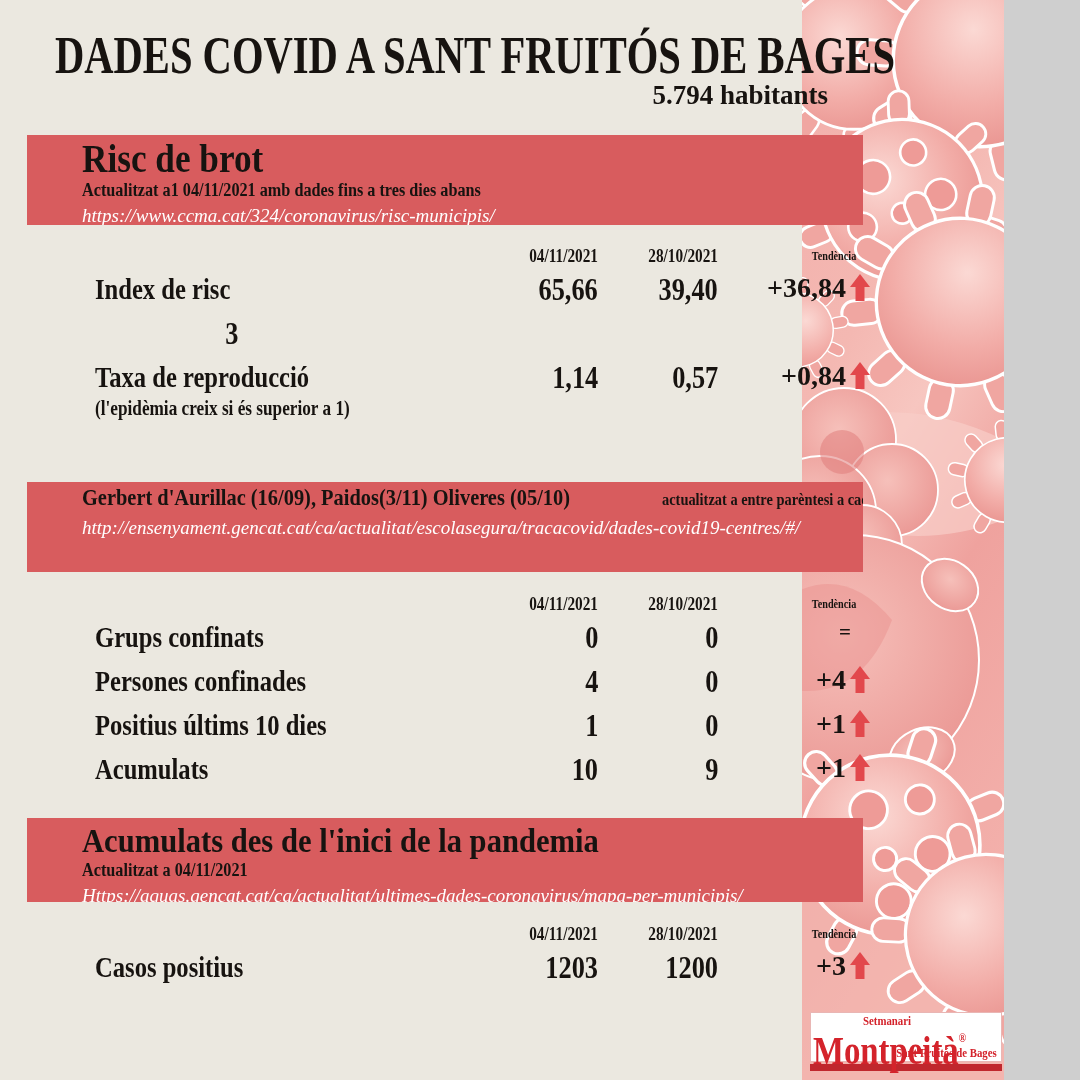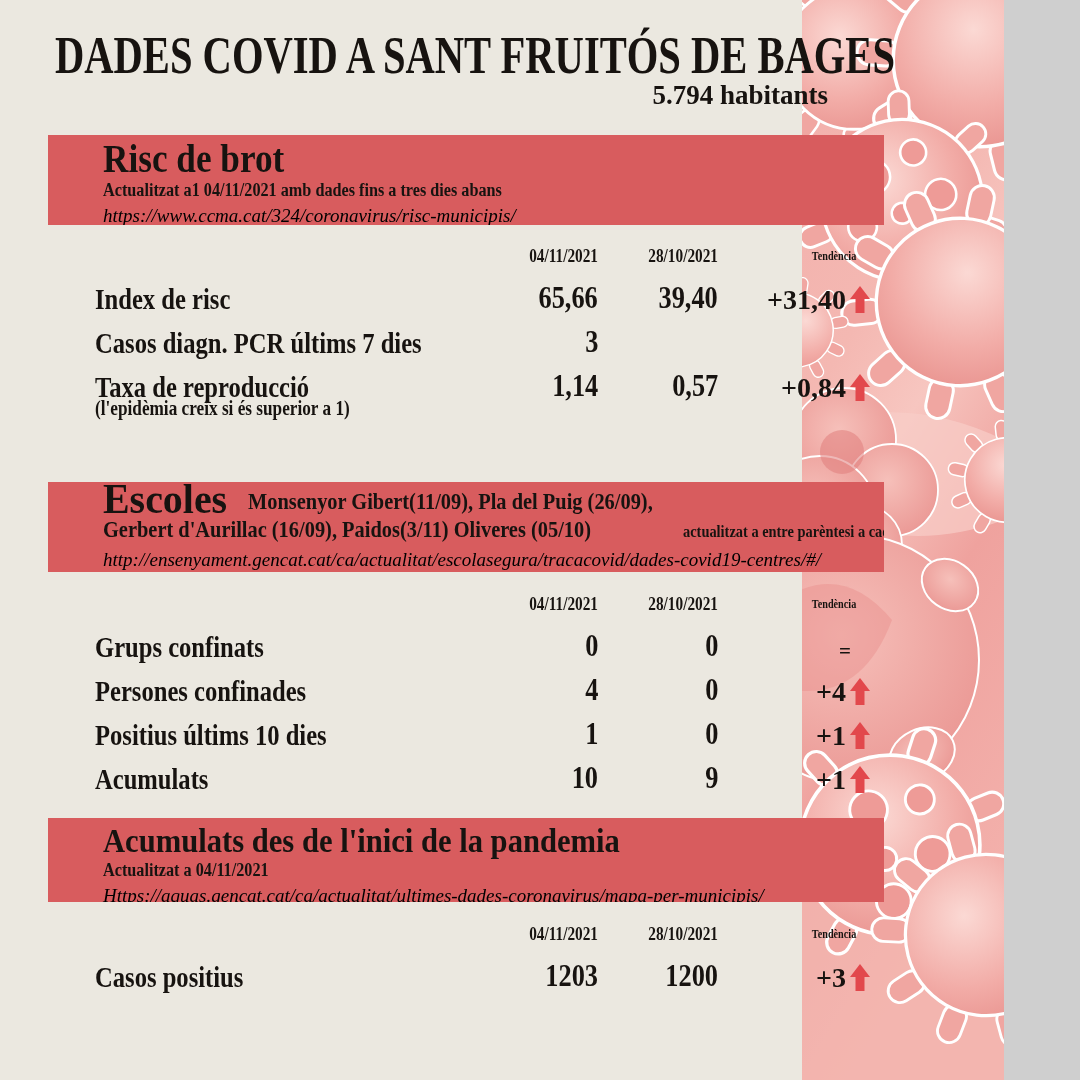--- a/index.html
+++ b/index.html
@@ -18,58 +18,58 @@
     font-size:52px; font-weight:bold; letter-spacing:0px;
     transform:scaleX(0.78); transform-origin:0 0; white-space:nowrap;
   }
   .population {
     position:absolute; left:40px; top:80px; width:788px;
     text-align:right; font-size:27px; font-weight:bold;
   }
 
   
   .banner {
-    position:absolute; left:48px; width:836px; background:#d85c5e;
+    position:absolute; left:27px; width:836px; background:#d85c5e;
     padding-left:55px; overflow:hidden;
   }
   .banner-risc { top:135px; height:90px; padding-top:3px; }
   .banner-escoles { top:482px; height:90px; padding-top:2px; padding-left:55px; }
   .banner-acumulats { top:818px; height:84px; padding-top:4px; }
 
   .banner h2.big {
     font-size:40px; font-weight:bold; line-height:42px;
     transform:scaleX(0.88); transform-origin:0 50%; white-space:nowrap;
   }
   .updated {
     font-size:18px; font-weight:bold; line-height:21px;
     transform:scaleX(0.9); transform-origin:0 50%; white-space:nowrap;
   }
   .link {
     display:block; margin-top:3px; font-size:19px; line-height:24px;
-    font-style:italic; color:#000000; text-decoration:none; white-space:nowrap;
+    font-style:italic; color:#ffffff; text-decoration:none; white-space:nowrap;
   }
   .banner-escoles .schools-line1 { font-size:24px; font-weight:bold; line-height:30px; white-space:nowrap; }
   .esc-title { font-size:42px; font-weight:bold; vertical-align:-4px;
                display:inline-block; transform:scaleX(0.95); transform-origin:0 70%; margin-right:8px; }
   .school-names { display:inline-block; transform:scaleX(0.85); transform-origin:0 50%; }
   .schools-line2 { font-size:24px; font-weight:bold; line-height:26px; white-space:nowrap; }
   .schools-note { font-size:16px; font-weight:bold; display:inline-block;
                   transform:scaleX(0.9); transform-origin:0 50%; }
   .banner-acumulats h2.med {
     font-size:34px; font-weight:bold; line-height:38px;
     transform:scaleX(0.9); transform-origin:0 50%; white-space:nowrap;
   }
 
   
   .tbl { position:absolute; left:95px; width:775px; }
   .tbl-risc { top:240px; }
   .tbl-escoles { top:588px; }
   .tbl-acumulats { top:918px; }
   .thead { display:flex; height:32px; align-items:center; }
-  .row   { display:flex; height:44px; align-items:flex-end; }
+  .row   { display:flex; height:44px; align-items:flex-start; }
   .c-label { width:360px; font-size:30px; font-weight:bold; }
   .c-v1 { width:143px; text-align:right; }
   .c-v2 { width:120px; text-align:right; }
   .c-trend { width:152px; display:flex; justify-content:flex-end; align-items:center; }
   .thead .c-v1,.thead .c-v2 { font-size:18px; font-weight:bold; }
   .thead .c-trend { font-size:12px; font-weight:bold; padding-right:14px; }
   .num { font-size:31px; font-weight:bold; }
   .trend-num { font-size:28px; font-weight:bold; margin-right:3px; }
   .tbl-escoles .row-eq .trend-num { font-size:21px; padding-right:16px; }
   .note-line { font-size:21px; font-weight:bold; margin-top:-8px; line-height:24px; }
@@ -204,50 +204,45 @@
       <div class="c-v2"><span class="cond-r">28/10/2021</span></div>
       <div class="c-trend">
           <span class="cond-r">Tendència</span>
         </div>
     </div>
     <div class="row">
       <div class="c-label"><span class="cond">Index de risc</span></div>
       <div class="c-v1 num"><span class="cond-r">65,66</span></div>
       <div class="c-v2 num"><span class="cond-r">39,40</span></div>
       <div class="c-trend">
-        <span class="trend-num">+31,40</span>
-        <span class="arrow-up"></span>
-      </div>
-    </div>
-    <div class="row">
-      <div class="c-label"><span class="cond">Casos diagn. PCR últims  7 dies</span></div>
+        <span class="trend-num">+36,84</span>
+        <span class="arrow-up"></span>
+      </div>
+    </div>
+    <div class="row">
       <div class="c-v1 num"><span class="cond-r">3</span></div>
       <div class="c-v2 num"><span class="cond-r"></span></div>
       <div class="c-trend">
         <span class="trend-num"></span>
 
       </div>
     </div>
     <div class="row">
       <div class="c-label"><span class="cond">Taxa de reproducció</span></div>
       <div class="c-v1 num"><span class="cond-r">1,14</span></div>
       <div class="c-v2 num"><span class="cond-r">0,57</span></div>
       <div class="c-trend">
         <span class="trend-num">+0,84</span>
         <span class="arrow-up"></span>
       </div>
     </div>
     <div class="note-line"><span class="cond">(l'epidèmia creix si és superior a 1)</span></div>
   </div>
 
   <section class="banner banner-escoles">
-    <div class="schools-line1">
-      <span class="esc-title">Escoles</span>
-      <span class="school-names">Monsenyor Gibert(11/09), Pla del Puig (26/09),</span>
-    </div>
     <div class="schools-line2">
       <span class="school-names">Gerbert d'Aurillac (16/09), Paidos(3/11) Oliveres (05/10)</span>
       <span class="schools-note">actualitzat a entre parèntesi a cada escola</span>
     </div>
     <a class="link" href="#">http://ensenyament.gencat.cat/ca/actualitat/escolasegura/tracacovid/dades-covid19-centres/#/</a>
   </section>
 
   <div class="tbl tbl-escoles">
     <div class="thead">
       <div class="c-label"></div>
@@ -314,14 +309,22 @@
       <div class="c-label"><span class="cond">Casos positius</span></div>
       <div class="c-v1 num"><span class="cond-r">1203</span></div>
       <div class="c-v2 num"><span class="cond-r">1200</span></div>
       <div class="c-trend">
         <span class="trend-num">+3</span>
         <span class="arrow-up"></span>
       </div>
     </div>
   </div>
 
+  <div class="logo">
+    <div class="logo-box">
+      <div class="logo-top">Setmanari</div>
+      <div class="logo-name"><span>Montpeità</span><span class="logo-reg">®</span></div>
+      <div class="logo-bottom">Sant Fruitós de Bages</div>
+    </div>
+    <div class="logo-bar"></div>
+  </div>
 
 </div>
 
 </body></html>

